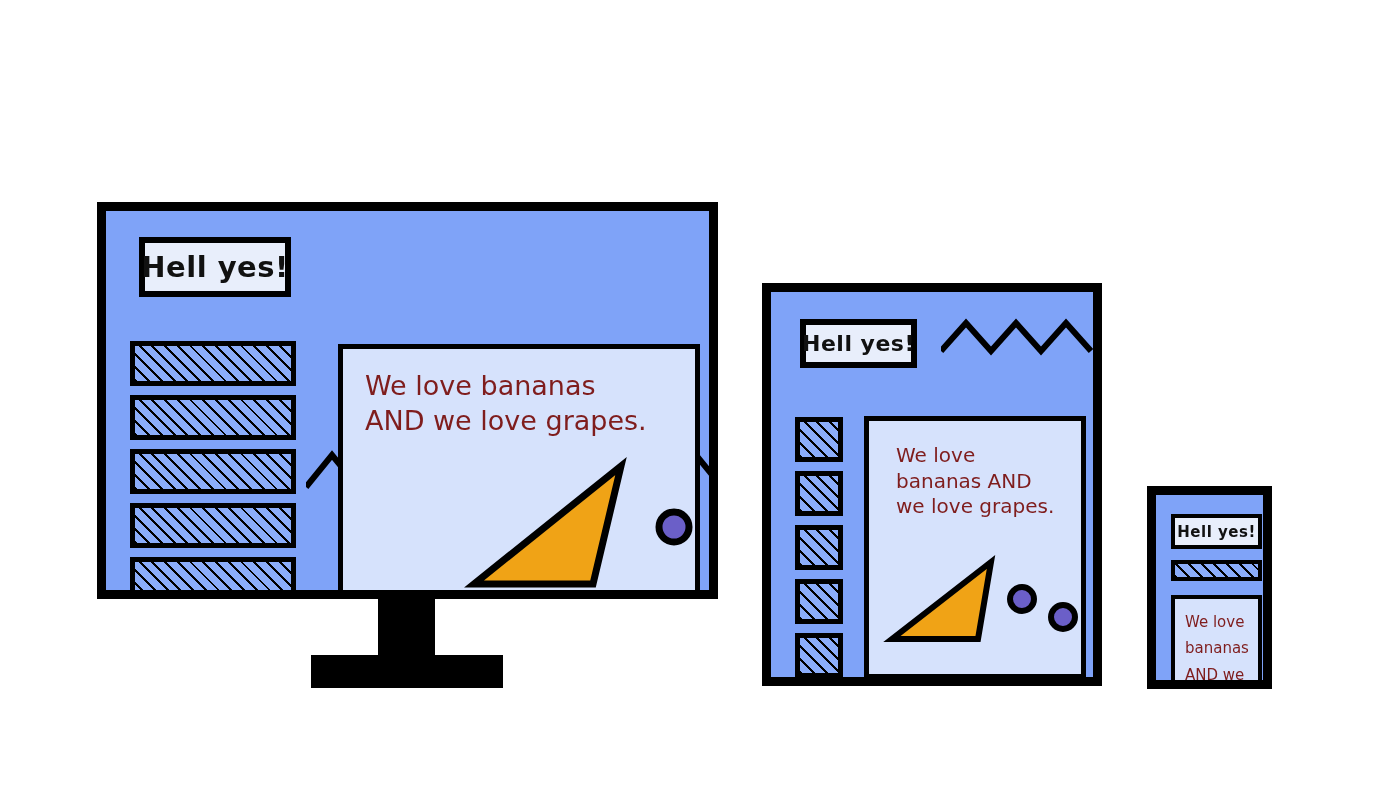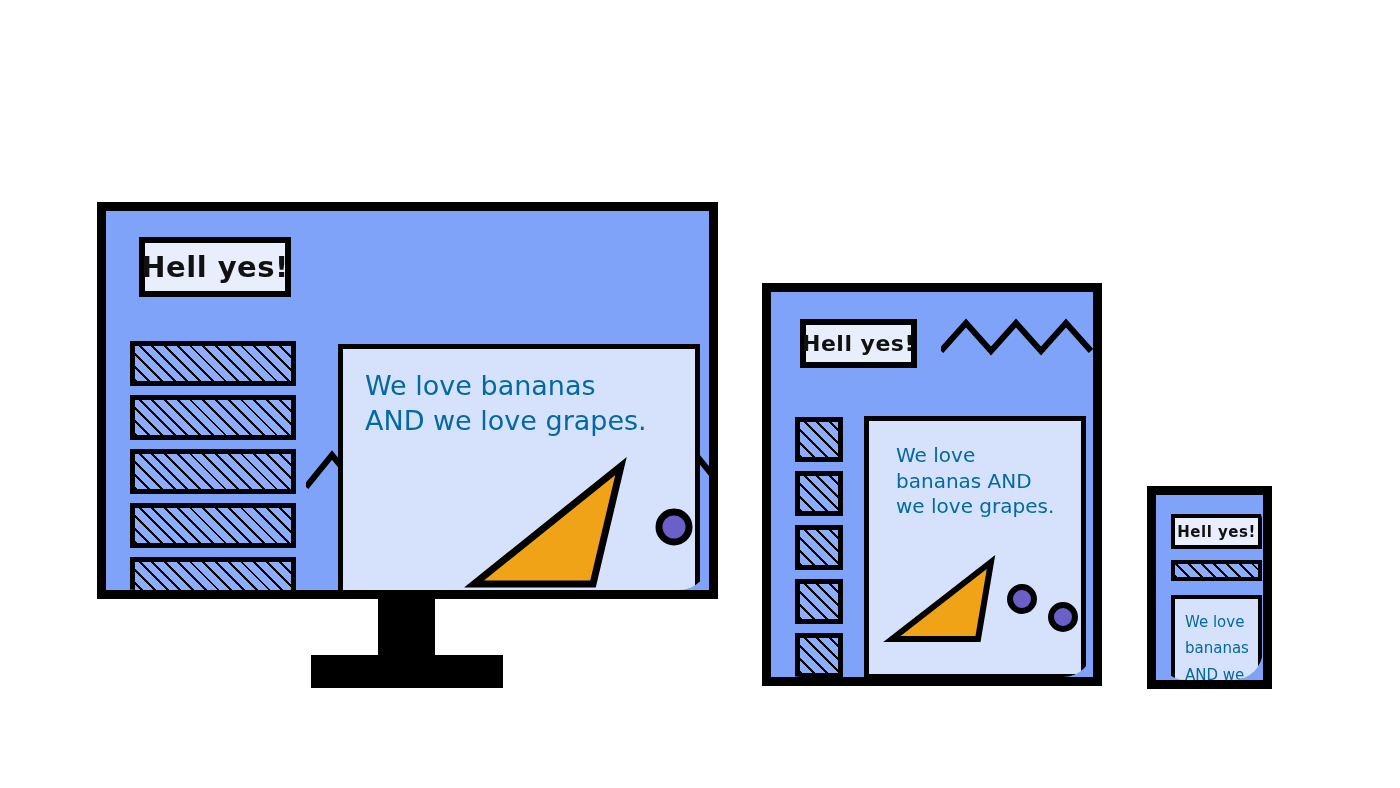--- a/index.html
+++ b/index.html
@@ -30,21 +30,20 @@
     border-style: solid;
     border-color: #000000;
   }
 
   .screen {
     position: absolute;
     left: 0; top: 0;
     width: 100%;
     height: 100%;
     overflow: hidden;
-    border-radius: 30px;
   }
 
   .hdr-badge {
     position: absolute;
     box-sizing: border-box;
     background: #e8eefb;
     border: 6px solid #000000;
     display: flex;
     align-items: center;
     justify-content: center;
@@ -75,21 +74,21 @@
   .panel {
     position: absolute;
     box-sizing: border-box;
     background: #d6e2fc;
     border: 5px solid #000000;
     overflow: hidden;
   }
 
   .panel-text {
     position: absolute;
-    color: #0369a1;
+    color: #7f1d1d;
     font-family: "DejaVu Sans", sans-serif;
     white-space: pre-line;
     line-height: 1.28;
   }
 
   .shape-layer {
     position: absolute;
     left: 0; top: 0;
     width: 100%; height: 100%;
     pointer-events: none;

